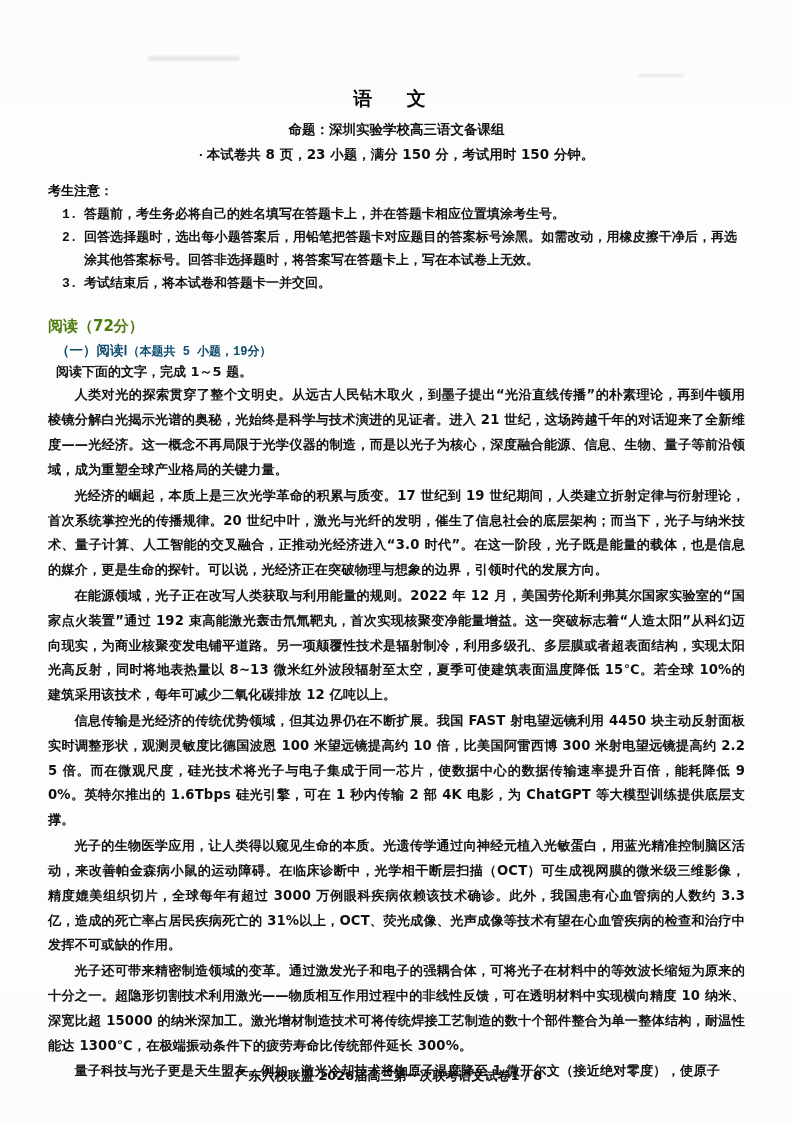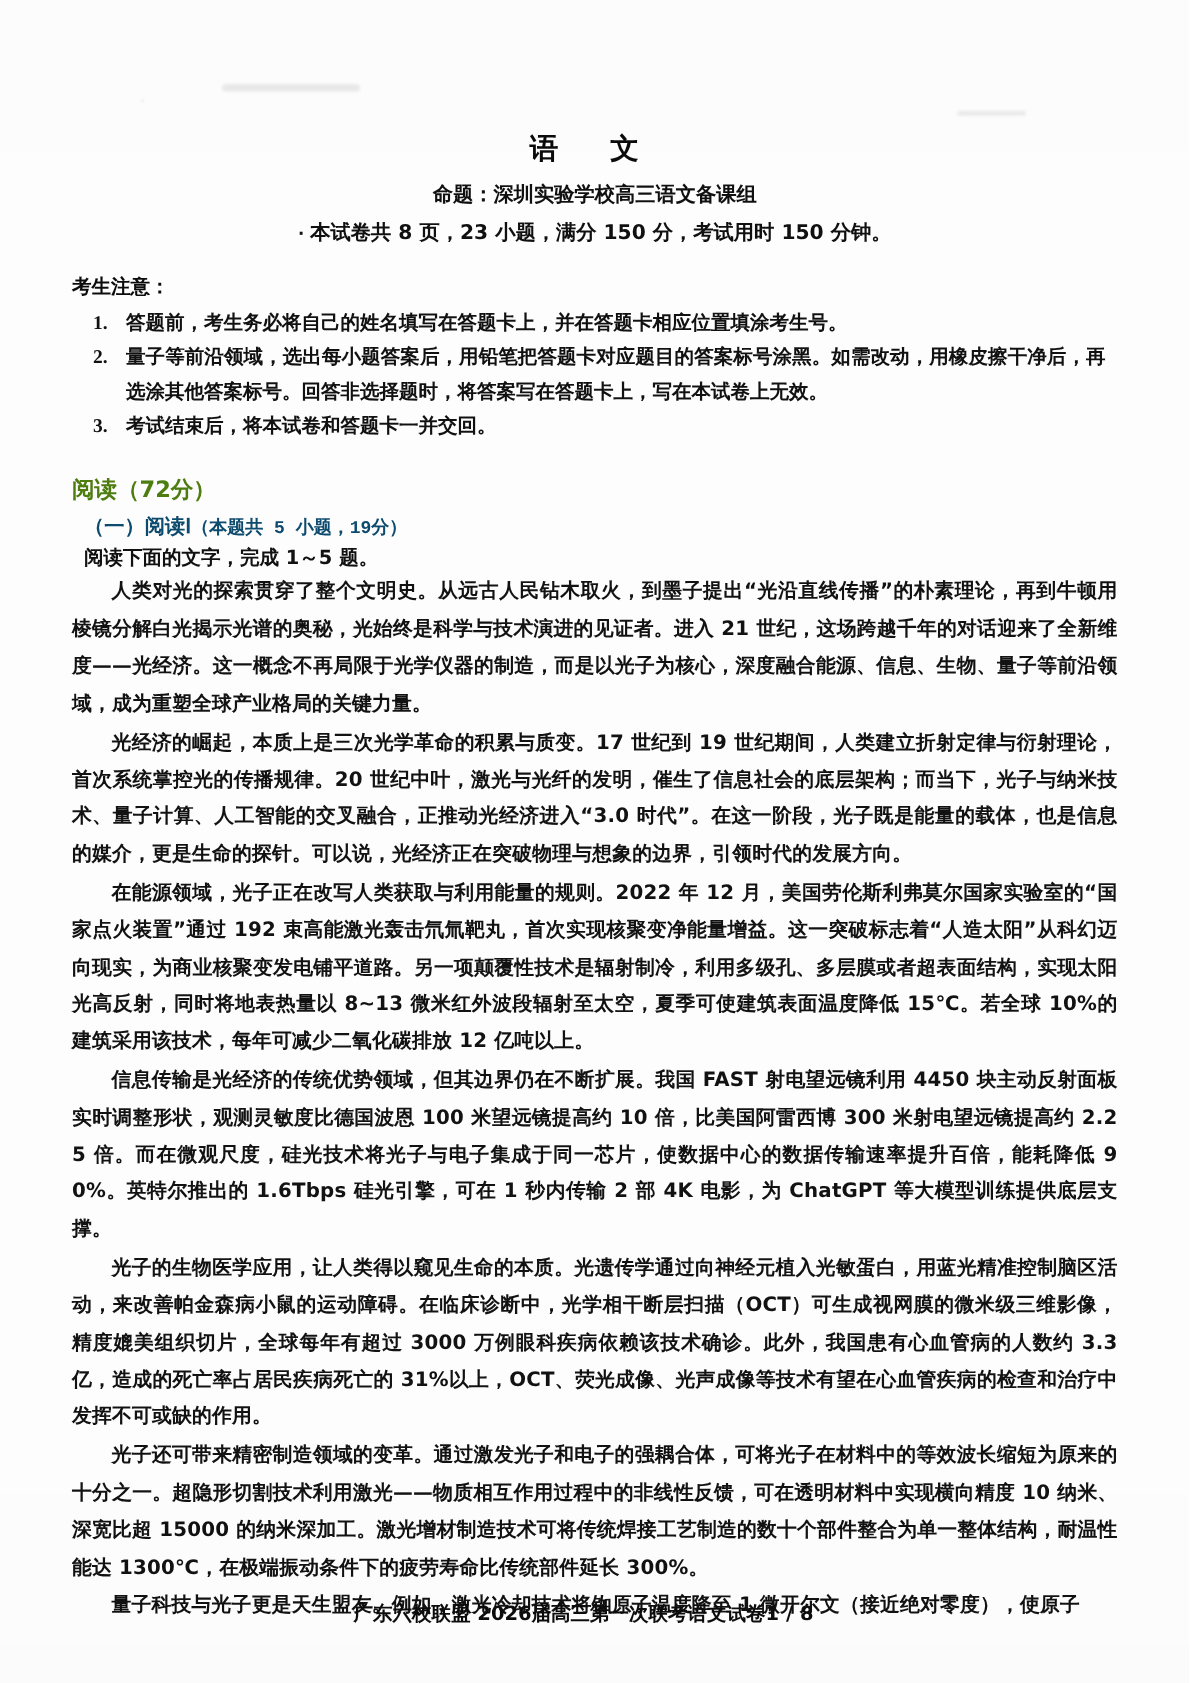--- a/index.html
+++ b/index.html
@@ -110,21 +110,21 @@
 
   ol.notice-list {
     margin: 0;
     padding-left: 36px;
     list-style: none;
     counter-reset: noticenum;
   }
   ol.notice-list > li {
     counter-increment: noticenum;
     position: relative;
-    font-family: Liberation Serif, serif;
+    font-family: Liberation Mono, monospace;
     font-weight: 600;
     font-size: 13px;
     line-height: 1.72;
     color: #111;
     margin-bottom: 1px;
     text-align: justify;
     text-justify: inter-character;
     padding-right: 8px;
   }
   ol.notice-list > li::before {
@@ -215,21 +215,21 @@
       <div class="title-author">命题：深圳实验学校高三语文备课组</div>
       <div class="title-meta">
         <span class="lead-dot">·</span><span>本试卷共 8 页，23 小题，满分 150 分，考试用时 150 分钟。</span>
       </div>
     </div>
 
     <div id="notice">
       <div class="notice-heading">考生注意：</div>
       <ol class="notice-list">
         <li>答题前，考生务必将自己的姓名填写在答题卡上，并在答题卡相应位置填涂考生号。</li>
-        <li>量子等前沿领域，选出每小题答案后，用铅笔把答题卡对应题目的答案标号涂黑。如需改动，用橡皮擦干净后，再选涂其他答案标号。回答非选择题时，将答案写在答题卡上，写在本试卷上无效。</li>
+        <li>回答选择题时，选出每小题答案后，用铅笔把答题卡对应题目的答案标号涂黑。如需改动，用橡皮擦干净后，再选涂其他答案标号。回答非选择题时，将答案写在答题卡上，写在本试卷上无效。</li>
         <li>考试结束后，将本试卷和答题卡一并交回。</li>
       </ol>
     </div>
 
     <div id="reading-section">
       <div class="section-title">阅读（72分）</div>
 
       <div class="subsection-title">
         <span>（一）阅读Ⅰ</span><span class="weight-note">（本题共 5 小题，19分）</span>
       </div>

